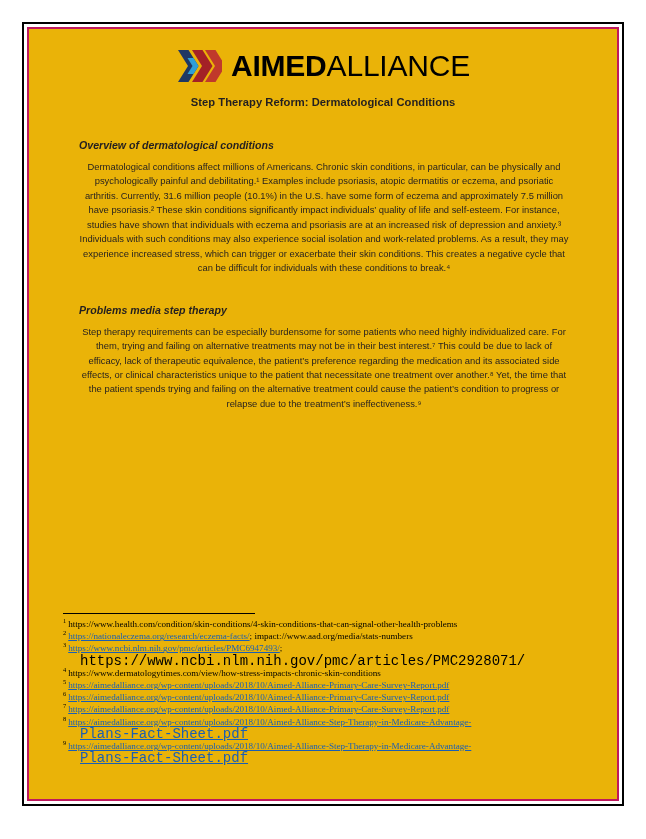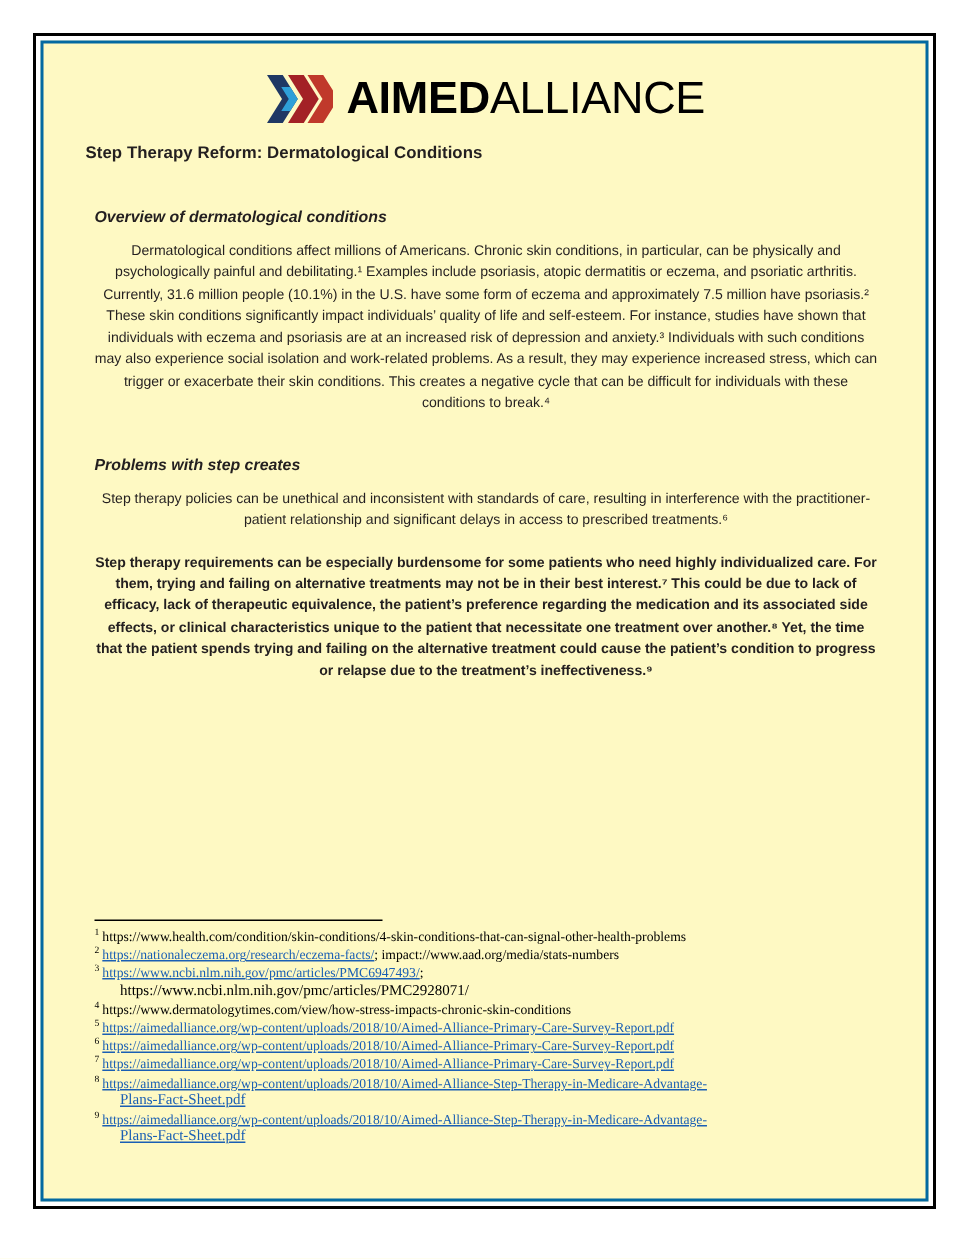--- a/index.html
+++ b/index.html
@@ -25,23 +25,23 @@
     border: 2px solid #000000;
     box-sizing: border-box;
     background: #ffffff;
   }
   .page-frame-inner {
     position: absolute;
     left: 3px;
     top: 3px;
     right: 3px;
     bottom: 3px;
-    border: 2px solid #0369a1;
+    border: 2px solid #be185d;
     box-sizing: border-box;
-    background: #fef9c3;
+    background: #eab308;
   }
 
   .page-content {
     position: absolute;
     left: 0;
     top: 0;
     right: 0;
     bottom: 0;
     padding: 12px 28px 0 28px;
     box-sizing: border-box;
@@ -71,31 +71,31 @@
   }
   .logo-word .aimed {
     font-weight: 700;
   }
   .logo-word .alliance {
     font-weight: 300;
   }
 
   
   .doc-title {
-    text-align: left;
+    text-align: center;
     font-size: 11.2px;
     font-weight: 700;
     color: #231f20;
     margin: 13px 0 0 0;
     letter-spacing: 0.05px;
   }
 
   
   .section {
-    margin: 0;
+    margin: 16px;
   }
   .section-heading {
     font-size: 10.6px;
     font-weight: 700;
     font-style: italic;
     color: #231f20;
     margin: 0 0 9px 0;
     padding-left: 6px;
   }
   .sec-overview { margin-top: 31px; }
@@ -149,22 +149,22 @@
   }
   .fn-link {
     color: #1a5fb4;
     text-decoration: underline;
   }
   .fn-plain {
     color: #000000;
     text-decoration: none;
   }
   .fn-cont {
-    font-family: Liberation Serif, serif;
-    font-size: 10px;
+    font-family: Liberation Mono, monospace;
+    font-size: 14px;
     line-height: 12.2px;
     color: #000000;
     white-space: nowrap;
     padding-left: 17px;
   }
 </style>
 </head>
 <body>
 
 <div class="page-frame">
@@ -187,22 +187,21 @@
 
       <div class="section sec-overview">
         <div class="section-heading">Overview of dermatological conditions</div>
         <p class="body-text">Dermatological conditions affect millions of Americans. Chronic skin conditions, in particular, can be physically and psychologically painful and debilitating.¹ Examples include psoriasis, atopic dermatitis or eczema, and psoriatic arthritis. Currently, 31.6 million people (10.1%) in the U.S. have some form of eczema and approximately 7.5 million have psoriasis.² These skin conditions significantly impact individuals’ quality of life and self-esteem. For instance, studies have shown that individuals with eczema and psoriasis are at an increased risk of depression and anxiety.³ Individuals with such conditions may also experience social isolation and work-related problems. As a result, they may experience increased stress, which can trigger or exacerbate their skin conditions. This creates a negative cycle that can be difficult for individuals with these conditions to break.⁴</p>
       </div>
 
       <div class="section sec-whatis">
       </div>
 
       <div class="section sec-problems">
-        <div class="section-heading">Problems with step creates</div>
-        <p class="body-text">Step therapy policies can be unethical and inconsistent with standards of care, resulting in interference with the practitioner-patient relationship and significant delays in access to prescribed treatments.⁶</p>
+        <div class="section-heading">Problems media step therapy</div>
         <p class="body-text">Step therapy requirements can be especially burdensome for some patients who need highly individualized care. For them, trying and failing on alternative treatments may not be in their best interest.⁷ This could be due to lack of efficacy, lack of therapeutic equivalence, the patient’s preference regarding the medication and its associated side effects, or clinical characteristics unique to the patient that necessitate one treatment over another.⁸ Yet, the time that the patient spends trying and failing on the alternative treatment could cause the patient’s condition to progress or relapse due to the treatment’s ineffectiveness.⁹</p>
       </div>
 
       <div class="footnotes">
         <div class="footnote-rule"></div>
         <div class="footnote-list" id="footnote-list">
             <div class="footnote"><span class="fn-num">1</span><span class="fn-plain">https://www.health.com/condition/skin-conditions/4-skin-conditions-that-can-signal-other-health-problems</span></div>
             <div class="footnote"><span class="fn-num">2</span><span class="fn-link">https://nationaleczema.org/research/eczema-facts/</span><span class="fn-plain">; impact://www.aad.org/media/stats-numbers</span></div>
             <div class="footnote"><span class="fn-num">3</span><span class="fn-link">https://www.ncbi.nlm.nih.gov/pmc/articles/PMC6947493/</span><span class="fn-plain">;</span></div>
             <div class="fn-cont"><span class="fn-plain">https://www.ncbi.nlm.nih.gov/pmc/articles/PMC2928071/</span></div>

